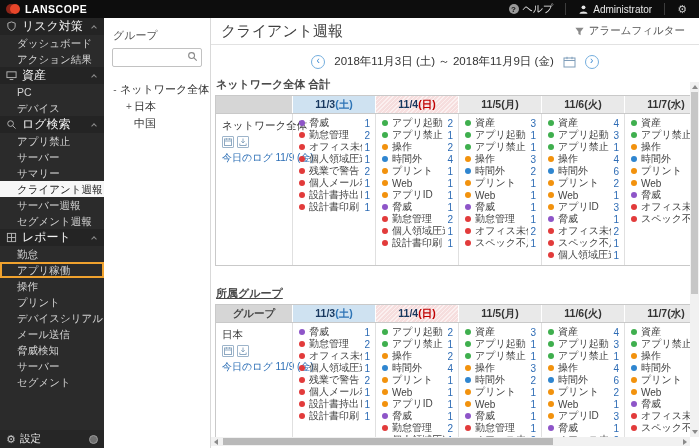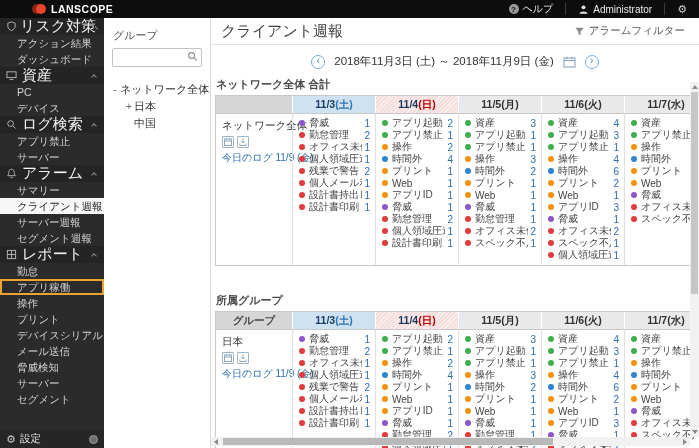--- a/index.html
+++ b/index.html
@@ -1,36 +1,36 @@
 <!DOCTYPE html>
 <html style="--hl: #f0a22e; --link: #2a6db5; --count: #2e6cb5;"><head>
 <meta charset="utf-8">
 <style>
   * { margin:0; padding:0; box-sizing:border-box; }
   html,body { width:699px; height:448px; overflow:hidden; background:#fff;
     font-family:"Liberation Sans","DejaVu Sans",sans-serif; }
   
   .topbar { position:absolute; top:0; left:0; width:699px; height:18px; background:#0d0d0d;
-    display:flex; align-items:center; justify-content:space-between; color:#fff; z-index:30;padding-left:26px; }
+    display:flex; align-items:center; justify-content:space-between; color:#fff; z-index:30; }
   .logo { display:flex; align-items:center; padding-left:6px; }
   .logo-mark { position:relative; width:15px; height:12px; margin-right:4px; }
   .logo-mark i { position:absolute; border-radius:50%; }
   .logo-mark .c1 { left:0; top:1px; width:10px; height:10px; background:#8c2418; }
   .logo-mark .c2 { left:4px; top:1px; width:10px; height:10px; background:#e8462a; }
   .logo-text { font-size:10.5px; font-weight:bold; letter-spacing:.5px; }
   .topbar-right { display:flex; align-items:center; height:100%; }
   .tb-item { display:flex; align-items:center; gap:4px; padding:0 12px; font-size:10px; color:#e8e8e8; height:100%; cursor:pointer; }
   .tb-sep { width:1px; height:12px; background:#3c3c3c; }
   .qmark { width:10px; height:10px; border-radius:50%; background:#9a9a9a; color:#111;
     font-size:8px; font-weight:bold; display:flex; align-items:center; justify-content:center; }
   .gear { font-size:11px; color:#c9c9c9; line-height:1; }
   
   .sidebar { position:absolute; top:18px; left:0; width:104px; bottom:0; background:#2b2b2b; z-index:20; }
   .nav-section { display:flex; align-items:center; height:17px; padding:0 6px; color:#f2f2f2;
-    font-size:15px; cursor:pointer; background:#242424; }
+    font-size:12px; cursor:pointer; background:#242424; }
   .nav-section .ic { width:13px; height:11px; display:inline-flex; margin-right:3px; }
   .nav-section .ic svg { width:11px; height:11px; }
   .nav-section .lbl { flex:1; white-space:nowrap; }
   .chev { width:4px; height:4px; border:solid #8d8d8d; border-width:1.5px 1.5px 0 0;
     transform:rotate(-45deg); margin-right:2px; margin-top:2px; }
   .nav-item { height:16px; line-height:16px; padding-left:17px; color:#d2d2d2; font-size:10.5px;
     white-space:nowrap; cursor:pointer; }
   .nav-item.selected { background:#f7f7f7; color:#222; }
   .nav-item.boxed { box-shadow: inset 0 0 0 2px var(--hl,#f0a22e); }
   .settings-row { position:absolute; bottom:0; left:0; width:100%; height:18px; background:#262626;
@@ -58,21 +58,21 @@
   .main-title { font-size:15px; color:#404040; }
   .alarm-filter { display:flex; align-items:center; gap:4px; font-size:10.5px; color:#555; cursor:pointer; }
   .date-nav { margin-top:8px; height:17px; display:flex; align-items:center; justify-content:center;
     gap:9px; font-size:11.5px; color:#333; }
   .circle-btn { width:14px; height:14px; border-radius:50%; border:1px solid #74aede; color:#3c8ad2;
     display:flex; align-items:center; justify-content:center; font-size:10px; line-height:1;
     cursor:pointer; padding-bottom:1px; }
   .cal-icon { width:13px; height:12px; cursor:pointer; }
   
   .tbl-title { font-size:11px; font-weight:bold; color:#4a4a4a; margin:7px 0 3px 5px; }
-  .tbl-title.second { margin-top:27px; }
+  .tbl-title.second { margin-top:20px;text-decoration:underline; }
   .tbl { margin-left:4px; width:493px; border:1px solid #c9c9c9; background:#fff; }
   .hdr-row { display:flex; border-bottom:1px solid #c9c9c9; background:#fff; }
   .hdr-cell { height:17px; line-height:17px; text-align:center; font-size:10.5px; font-weight:bold; }
   .hdr-corner { width:76px; background:#d6d6d6; color:#444; }
   .hdr-day { width:83px; border-left:1px solid #fff; }
   .hdr-sat { background:#cfe2f1; }
   .hdr-sun { background:#f6dede;
     background-image:repeating-linear-gradient(135deg, rgba(255,255,255,.55) 0 1px, transparent 1px 3px); }
   .hdr-wd { background:#e9e9e9; }
   .hd-date { color:#17375e; }
@@ -141,22 +141,22 @@
   <div id="sidebar-nav">
       <div class="nav-section">
         <span class="ic">
           <svg viewBox="0 0 12 12">
             <path d="M6 1l4 1.4v3.1c0 2.4-1.8 4.2-4 4.9-2.2-.7-4-2.5-4-4.9V2.4z" fill="none" stroke="#b9b9b9"></path>
           </svg>
         </span>
         <span class="lbl">リスク対策</span>
         <span class="chev"></span>
       </div>
+      <div class="nav-item">ダッシュボード</div>
       <div class="nav-item">アクション結果</div>
-      <div class="nav-item">ダッシュボード</div>
       <div class="nav-section">
         <span class="ic">
           <svg viewBox="0 0 12 12">
             <rect x="1" y="2" width="10" height="6.3" fill="none" stroke="#b9b9b9"></rect>
             <path d="M4 10.4h4" stroke="#b9b9b9"></path>
           </svg>
         </span>
         <span class="lbl">資産</span>
         <span class="chev"></span>
       </div>
@@ -167,30 +167,20 @@
           <svg viewBox="0 0 12 12">
             <circle cx="5" cy="5" r="3.1" fill="none" stroke="#b9b9b9"></circle>
             <path d="M7.4 7.4l3 3" stroke="#b9b9b9"></path>
           </svg>
         </span>
         <span class="lbl">ログ検索</span>
         <span class="chev"></span>
       </div>
       <div class="nav-item">アプリ禁止</div>
       <div class="nav-item">サーバー</div>
-      <div class="nav-section">
-        <span class="ic">
-          <svg viewBox="0 0 12 12">
-            <path d="M6 1.4c-2 0-3 1.6-3 3.6 0 2-.7 2.8-1.2 3.4h8.4C9.7 7.8 9 7 9 5c0-2-1-3.6-3-3.6z" fill="none" stroke="#b9b9b9"></path>
-            <path d="M5 9.7a1 1 0 002 0" fill="none" stroke="#b9b9b9"></path>
-          </svg>
-        </span>
-        <span class="lbl">アラーム</span>
-        <span class="chev"></span>
-      </div>
       <div class="nav-item">サマリー</div>
       <div class="nav-item selected">クライアント週報</div>
       <div class="nav-item">サーバー週報</div>
       <div class="nav-item">セグメント週報</div>
       <div class="nav-section">
         <span class="ic">
           <svg viewBox="0 0 12 12">
             <rect x="1.5" y="1.5" width="9" height="9" fill="none" stroke="#b9b9b9"></rect>
             <path d="M6 1.5v9M1.5 6h9" stroke="#b9b9b9"></path>
           </svg>

